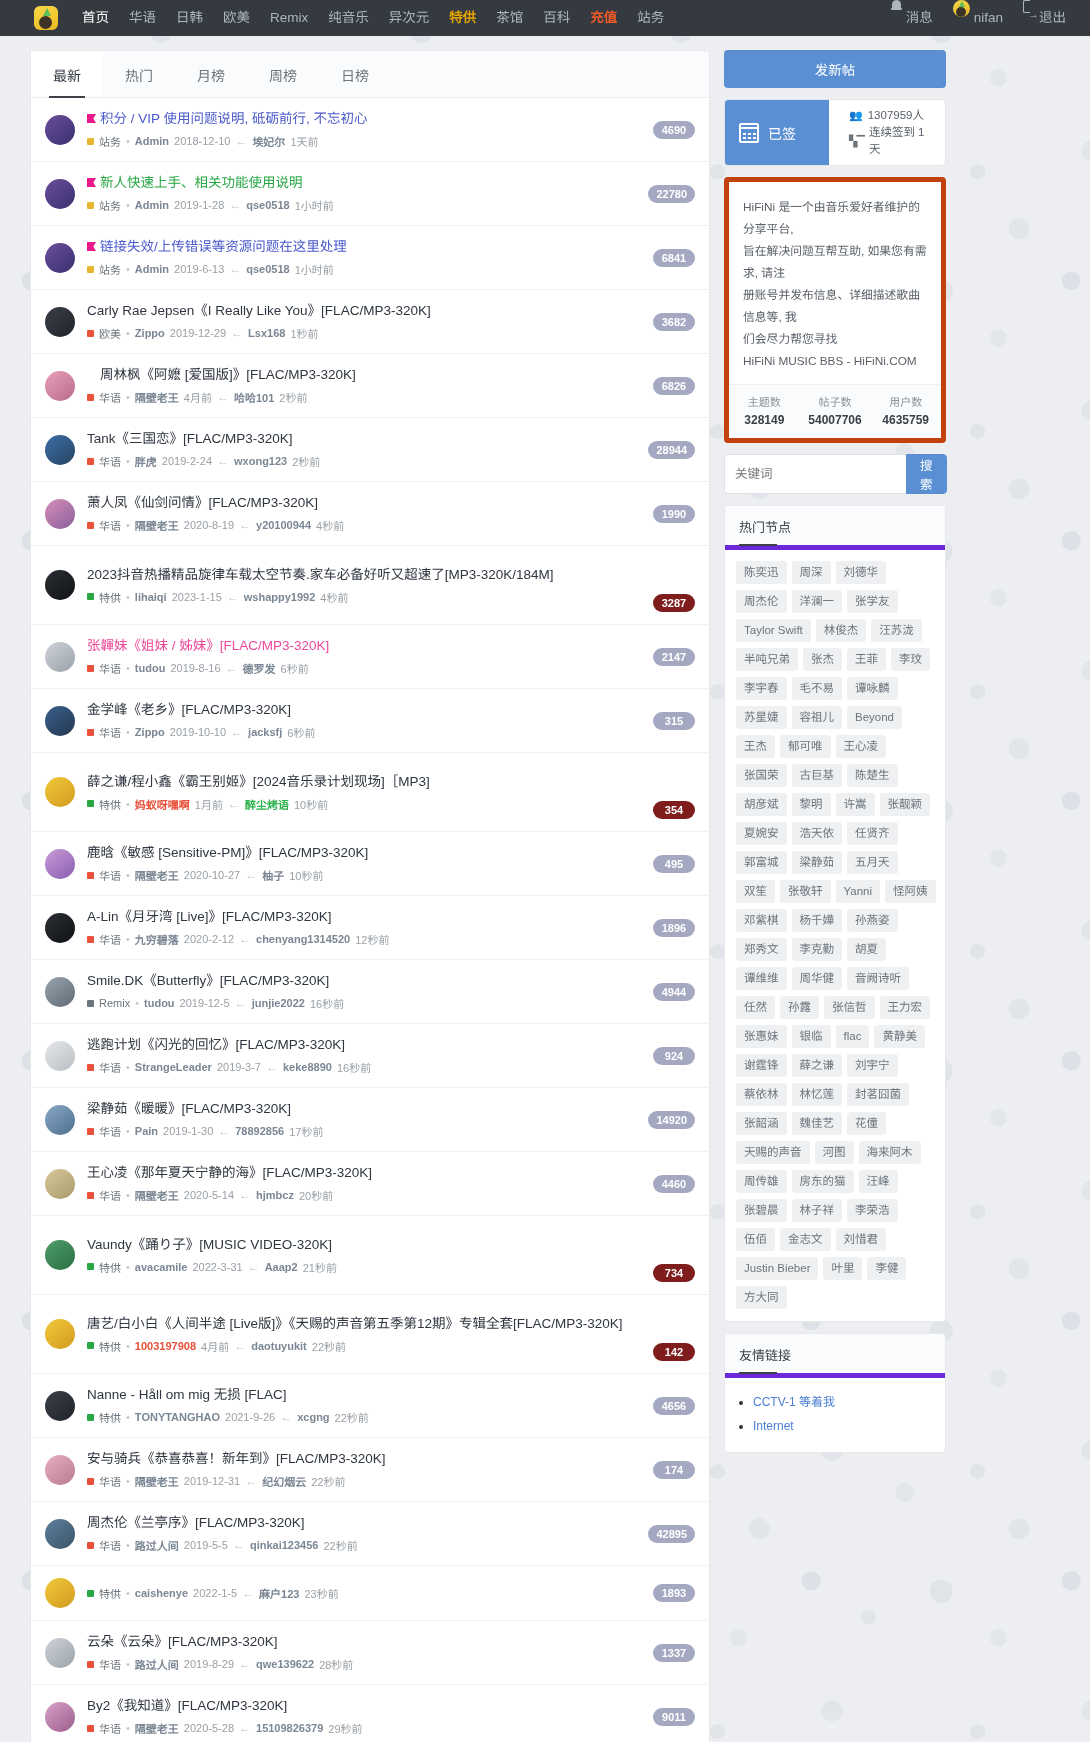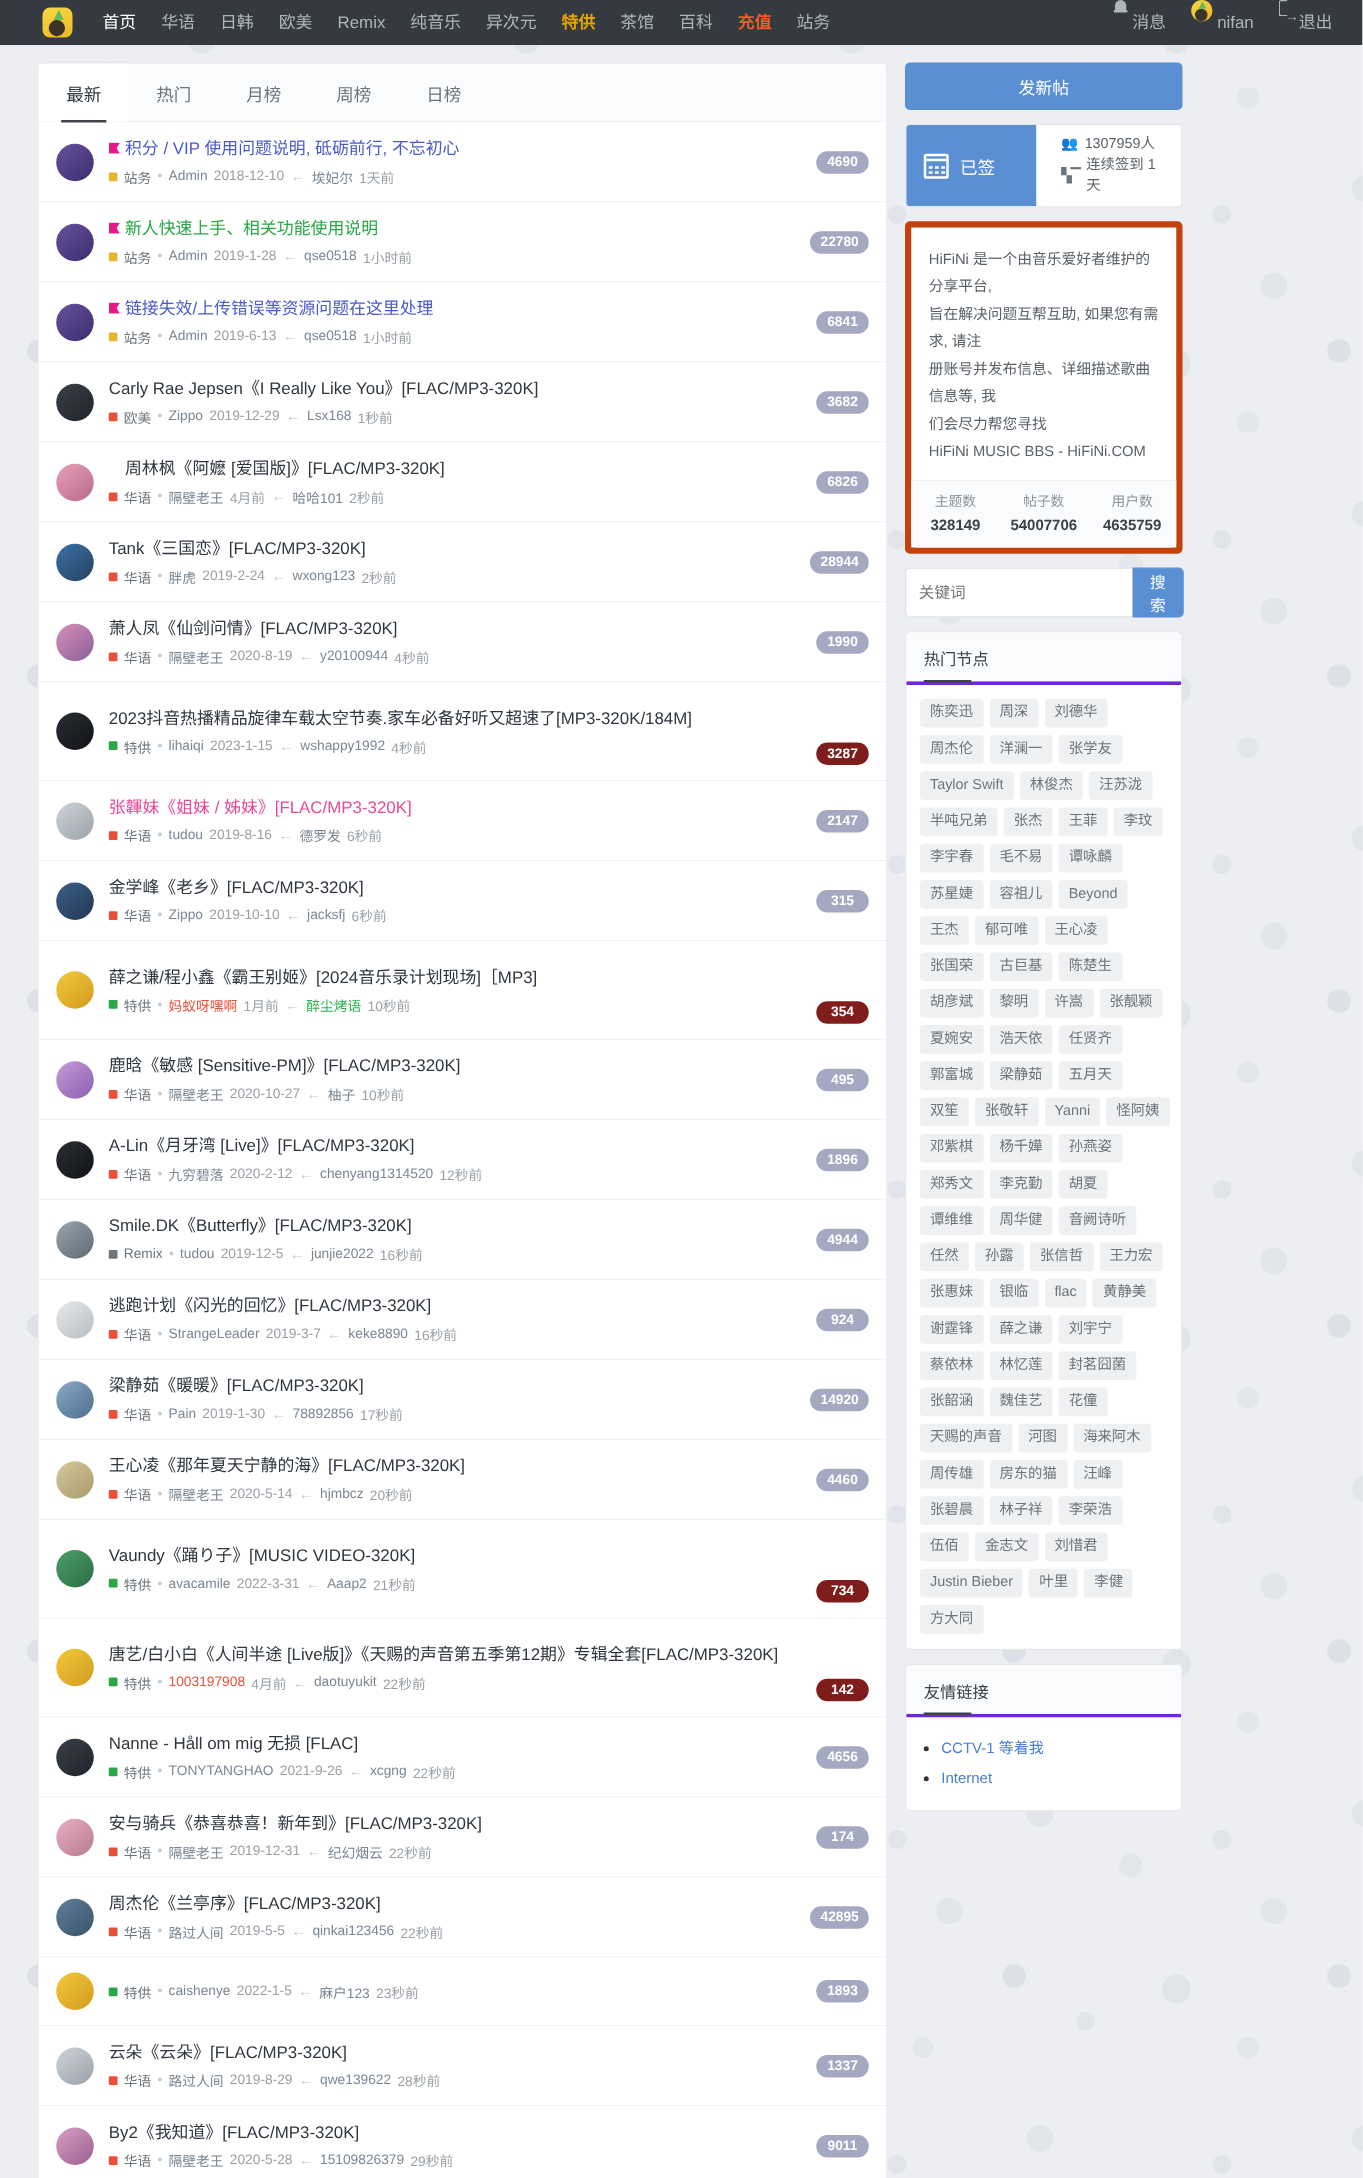--- a/index.html
+++ b/index.html
@@ -189,21 +189,21 @@
     font-size: 11px;
     color: #9aa0a6;
     display: flex;
     align-items: center;
     gap: 5px;
     white-space: nowrap;
   }
   .t-meta a { text-decoration: none; }
   .sq { width: 7px; height: 7px; display: inline-block; border-radius: 1px; }
   .cat-name { color:#6c757d; }
-  .user { color: #7b8794; }
+  .user { color: #7b8794; font-weight: bold; }
   .user.red { color: #e8503a; }
   .user.green { color: #2bb24c; }
   .arrow { color: #c3c8ce; font-size: 12px; }
   .badge {
     flex: 0 0 auto;
     margin-left: 10px;
     min-width: 42px;
     text-align: center;
     font-size: 11px;
     color: #fff;
@@ -321,21 +321,21 @@
     cursor: pointer;
     font-family: inherit;
   }
 
   .panel { background:#fff; border:1px solid #e6e8ea; border-radius:4px; margin-bottom:11px; }
   .panel-head {
     padding: 11px 14px 9px 14px;
     font-size: 13px;
     color: #3a4148;
     background: #fafbfc;
-    border-bottom: 3px solid #6d28d9;
+    border-bottom: 5px solid #6d28d9;
     border-radius: 4px 4px 0 0;
     position: relative;
   }
   .panel-head::after {
     content:""; position:absolute; left:14px; bottom:-1px; width:38px; height:2px; background:#3d4148;
   }
   .tagcloud { padding: 11px 9px 12px 11px; display: flex; flex-wrap: wrap; gap: 6px 5px; }
   .tag {
     background: #eef0f2;
     color: #6c757d;

